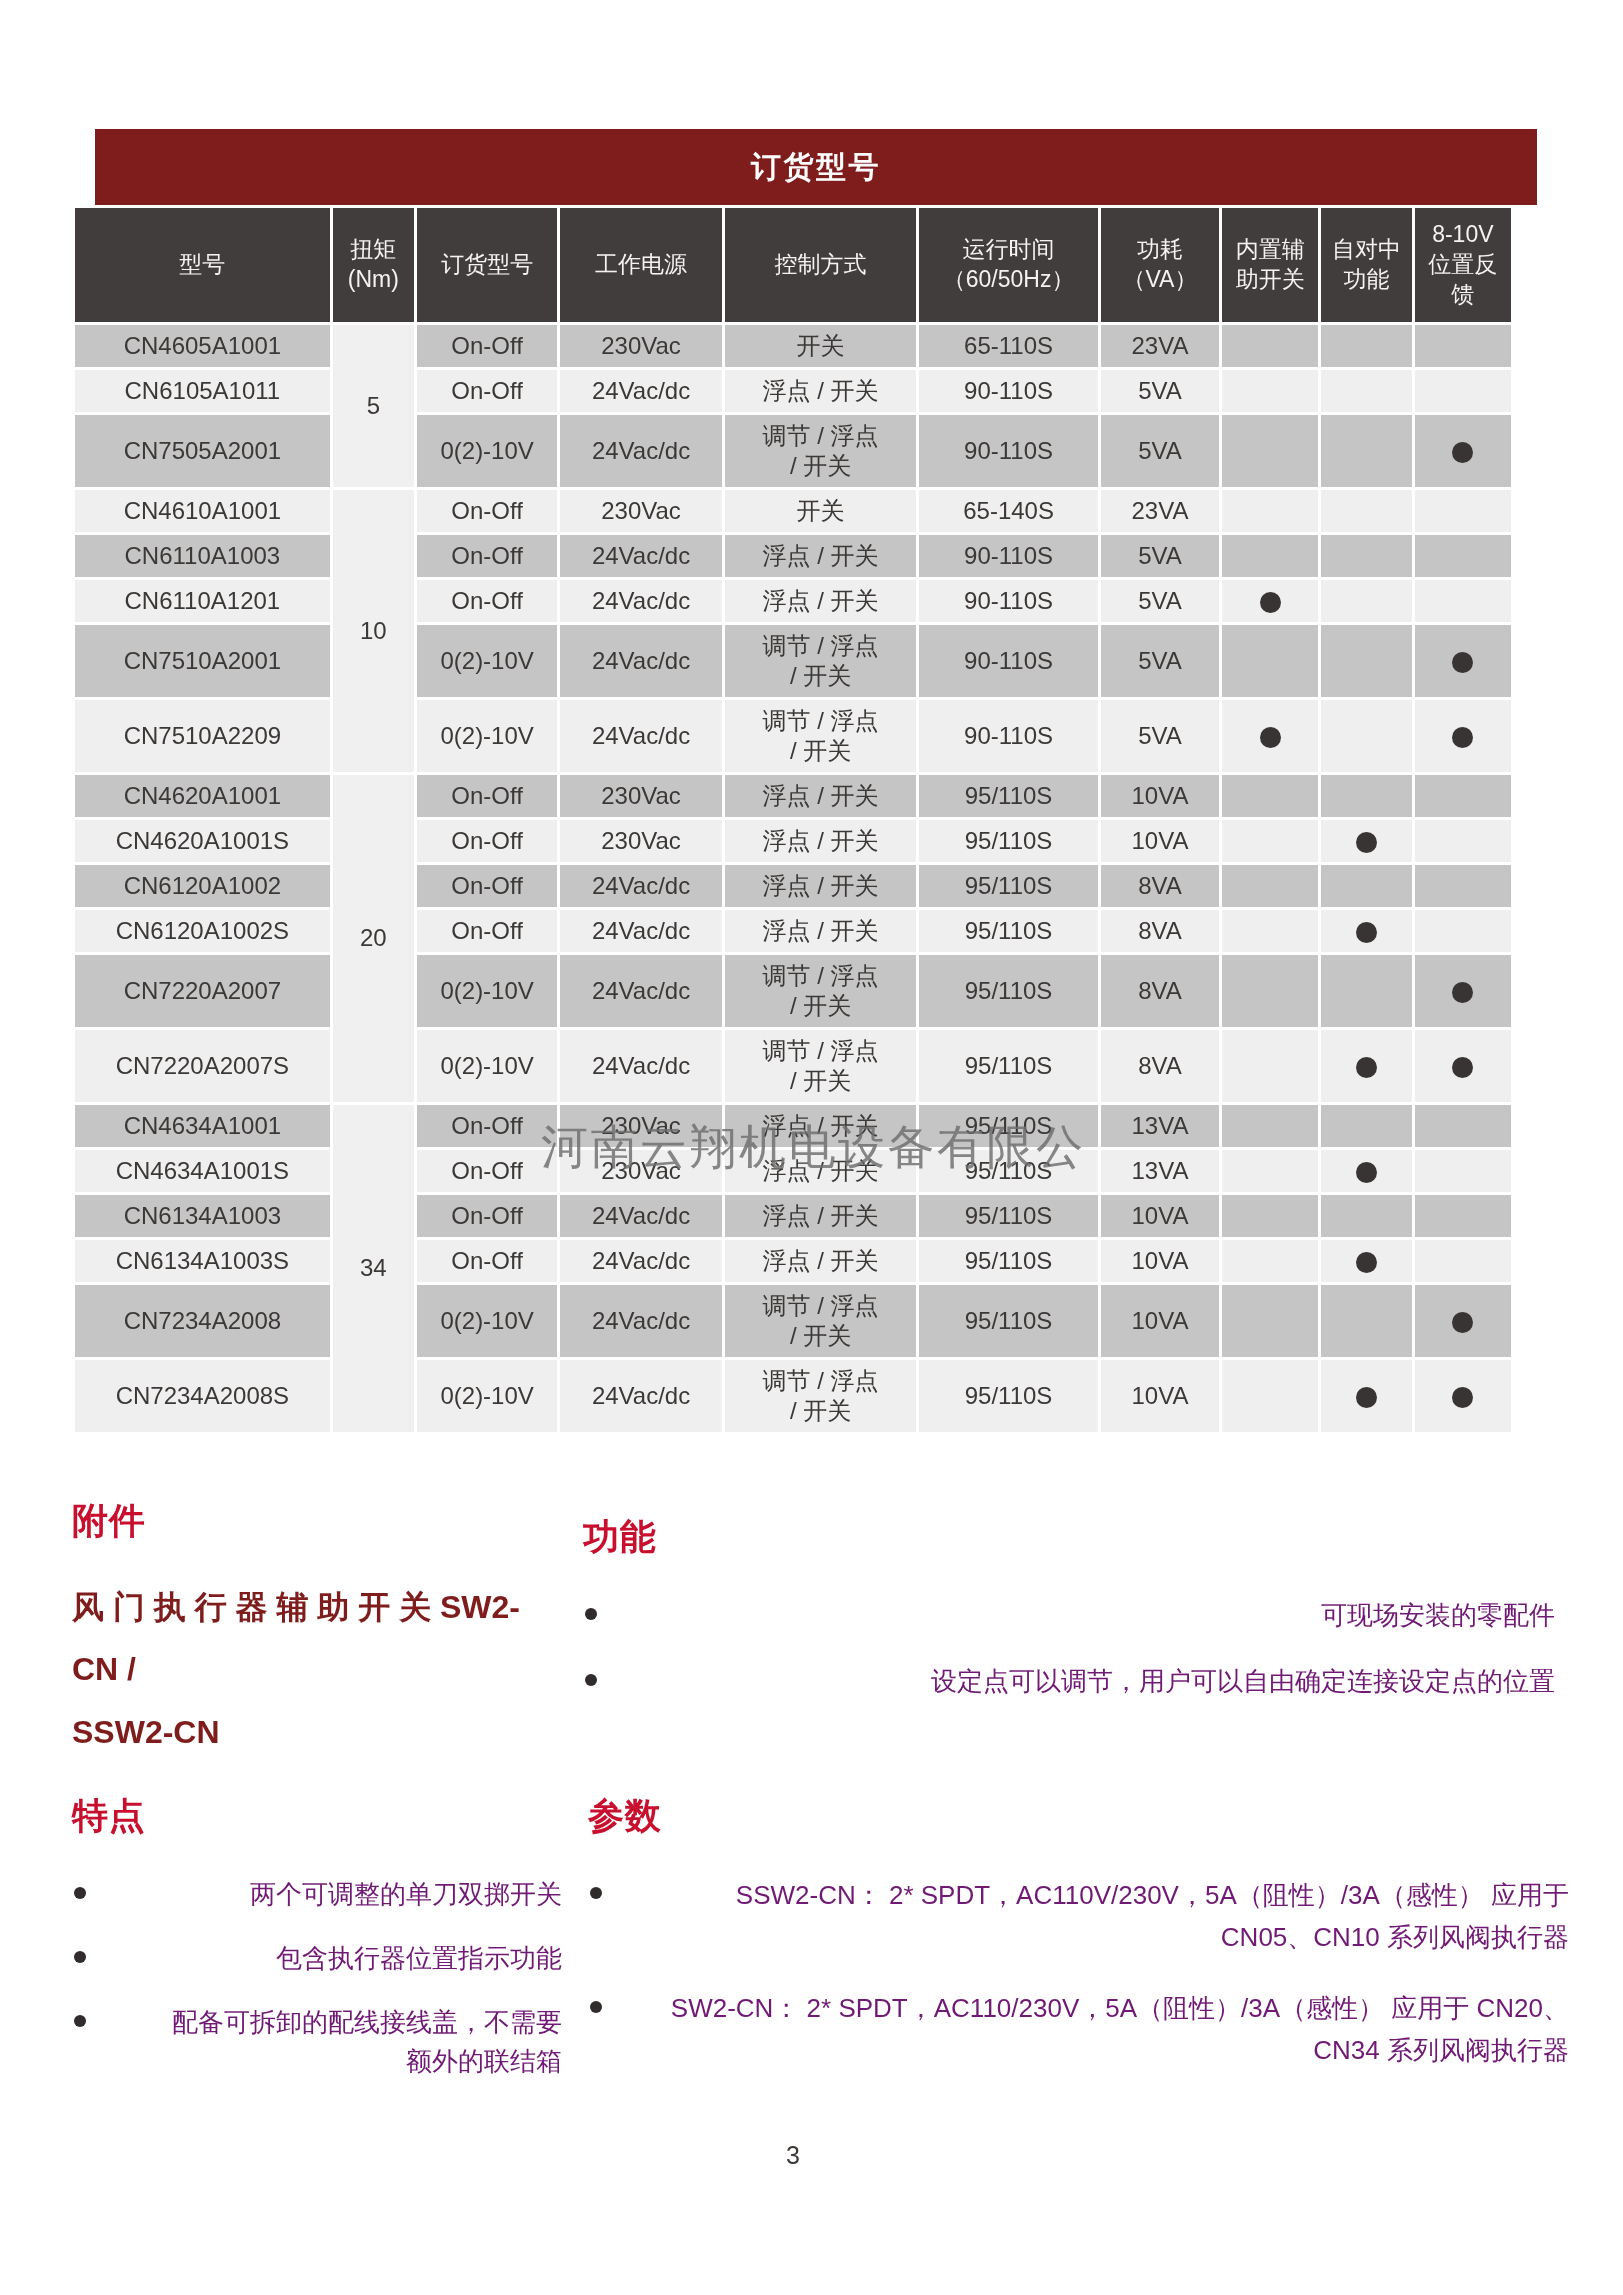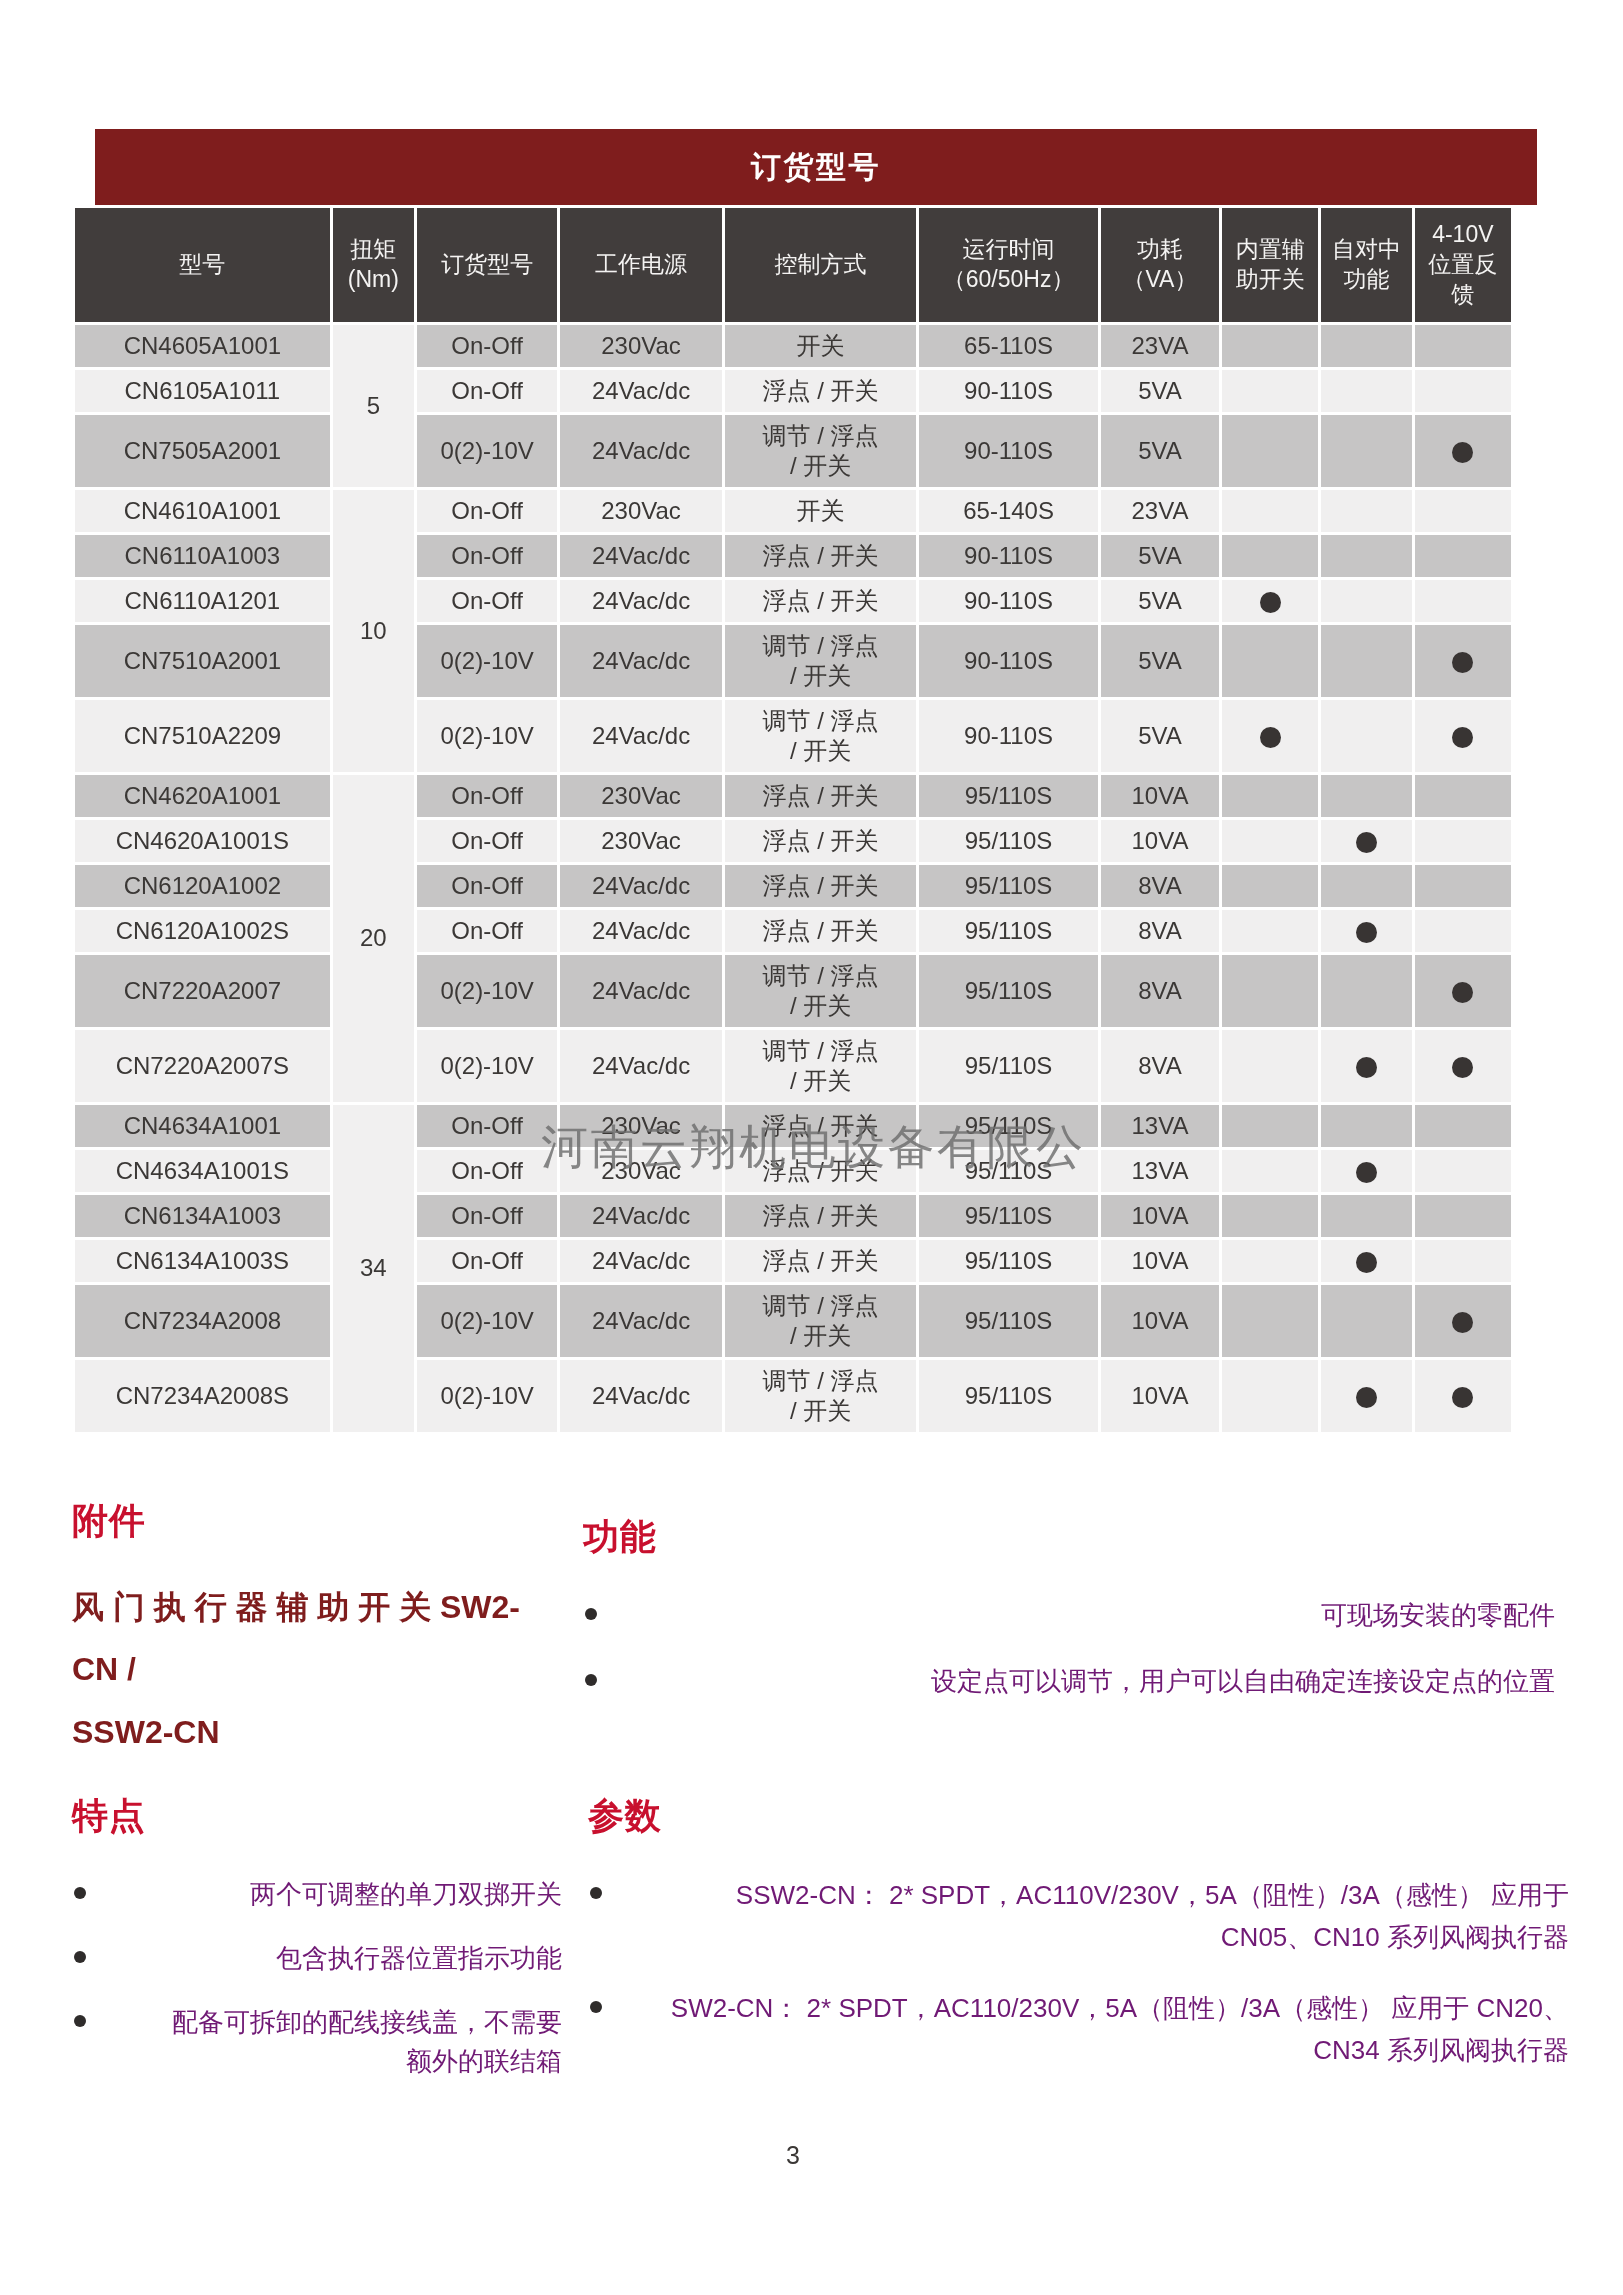--- a/index.html
+++ b/index.html
@@ -74,21 +74,21 @@
             <th>工作电源</th>
             <th>控制方式</th>
             <th>运行时间
 （60/50Hz）</th>
             <th>功耗
 （VA）</th>
             <th>内置辅
 助开关</th>
             <th>自对中
 功能</th>
-            <th>4-10V
+            <th>8-10V
 位置反
 馈</th>
           </tr>
       </thead>
       <tbody id="table-body">
           <tr class="dark">
             <td class="data model">CN4605A1001</td>
             <td class="torque" rowspan="3">5</td>
             <td class="data">On-Off</td>
             <td class="data">230Vac</td>

